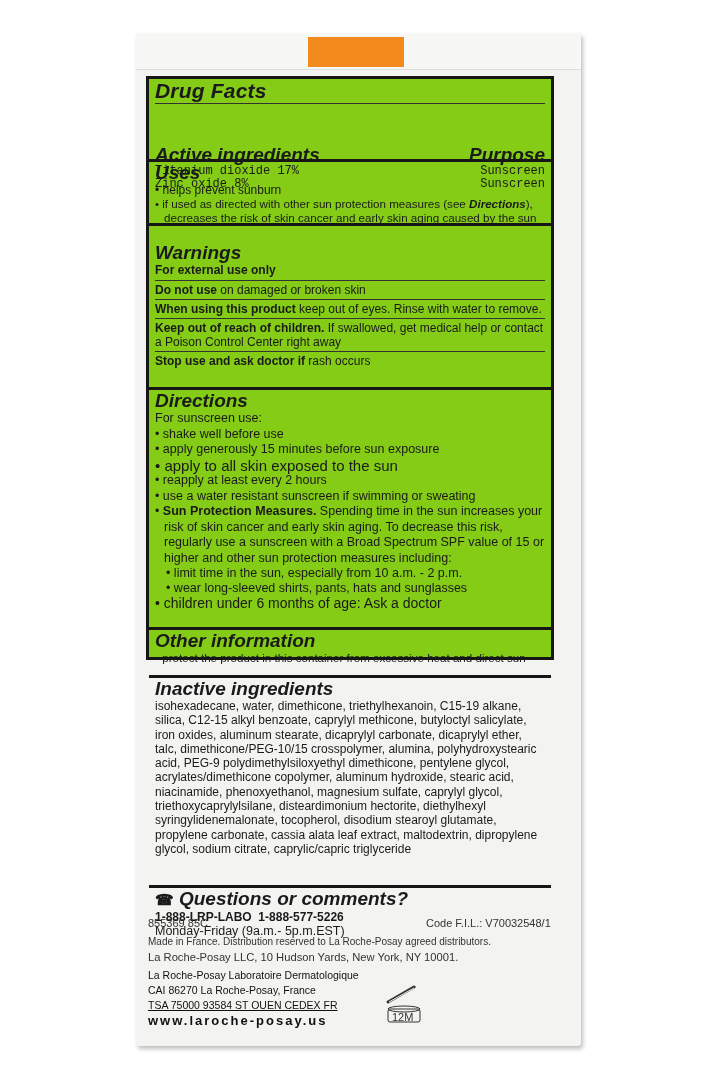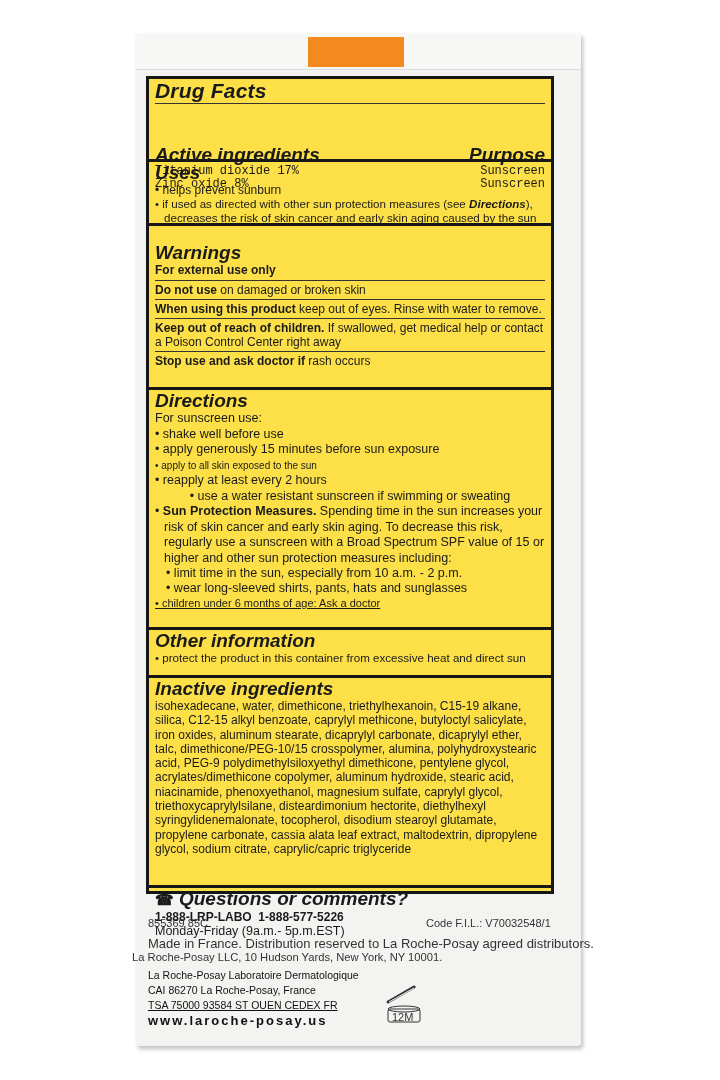--- a/index.html
+++ b/index.html
@@ -3,22 +3,22 @@
 <meta charset="utf-8">
 <style>
   html, body { margin:0; padding:0; }
   body { width:720px; height:1080px; background:#ffffff; position:relative; overflow:hidden;
          font-family:"Liberation Sans", sans-serif; color:#1a1a1a; }
   .box { position:absolute; left:136px; top:33px; width:445px; height:1013px; background:#f3f3f1;
          border-radius:3px; box-shadow: 2px 3px 4px rgba(0,0,0,0.25); }
   .flap { position:absolute; left:136px; top:33px; width:445px; height:36px; background:#f7f7f5;
           border-bottom:1px solid #ddd; }
   .orange { position:absolute; left:308px; top:37px; width:96px; height:30px; background:#f28a1e; }
-  .panel { position:absolute; left:146px; top:76px; width:408px; height:818px;
-           border:3px solid #161616; background:#fde047; box-sizing:border-box; }
+  .panel { position:absolute; left:146px; top:76px; width:408px; height:584px;
+           border:3px solid #161616; background:#84cc16; box-sizing:border-box; }
   .sec { border-bottom:3px solid #161616; padding:1px 6px 2px 6px; }
   .sec:last-child { border-bottom:none; }
   .h1 { font-weight:bold; font-style:italic; font-size:21px; line-height:22px; letter-spacing:0.2px; }
   .h2 { font-weight:bold; font-style:italic; font-size:19px; line-height:20px; }
   .hrule { border-top:1px solid #333; margin:1px 0 0 0; }
   .row { display:flex; justify-content:space-between; font-size:12px; line-height:13px; }
   .txt { font-size:12px; line-height:14px; transform-origin:left; }
   .cond { font-family:Liberation Mono, monospace; }
   .b { font-weight:bold; }
   .bi { font-weight:bold; font-style:italic; }
@@ -67,27 +67,27 @@
     <div class="warnline"><span class="b">When using this product</span><span> keep out of eyes. Rinse with water to remove.</span></div>
     <div class="warnline"><span class="b">Keep out of reach of children.</span><span> If swallowed, get medical help or contact a Poison Control Center right away</span></div>
     <div class="warnline"><span class="b">Stop use and ask doctor if</span><span> rash occurs</span></div>
   </div>
 
   <div class="sec" style="height:234px;">
     <div class="h2">Directions</div>
     <div class="txt" style="font-size:12.5px;line-height:15.5px;">For sunscreen use:</div>
     <div class="bul" style="font-size:12.5px;line-height:15.5px;">• <span>shake well before use</span></div>
     <div class="bul" style="font-size:12.5px;line-height:15.5px;">• <span>apply generously 15 minutes before sun exposure</span></div>
-    <div class="bul" style="font-size:10px;line-height:15.5px;">• <span>apply to all skin exposed to the sun</span></div>
+    <div class="bul" style="font-size:15px;line-height:15.5px;">• <span>apply to all skin exposed to the sun</span></div>
     <div class="bul" style="font-size:12.5px;line-height:15.5px;">• <span>reapply at least every 2 hours</span></div>
-    <div class="bul" style="font-size:12.5px;line-height:15.5px;text-align:center;">• <span>use a water resistant sunscreen if swimming or sweating</span></div>
+    <div class="bul" style="font-size:12.5px;line-height:15.5px;">• <span>use a water resistant sunscreen if swimming or sweating</span></div>
     <div class="bul" style="font-size:12.5px;line-height:15.5px;">• <span class="b">Sun Protection Measures.</span><span> Spending time in the sun increases your risk of skin cancer and early skin aging. To decrease this risk, regularly use a sunscreen with a Broad Spectrum SPF value of 15 or higher and other sun protection measures including:</span></div>
     <div class="sub">• <span>limit time in the sun, especially from 10 a.m. - 2 p.m.</span></div>
     <div class="sub">• <span>wear long-sleeved shirts, pants, hats and sunglasses</span></div>
-    <div class="bul" style="font-size:11px;line-height:15.5px;text-decoration:underline;">• <span>children under 6 months of age: Ask a doctor</span></div>
+    <div class="bul" style="font-size:14px;line-height:15.5px;">• <span>children under 6 months of age: Ask a doctor</span></div>
   </div>
 
   <div class="sec" style="height:42px;">
     <div class="h2">Other information</div>
     <div class="bul" style="font-size:11.6px;">• <span>protect the product in this container from excessive heat and direct sun</span></div>
   </div>
 
   <div class="sec" style="height:204px;">
     <div class="h2">Inactive ingredients</div>
     <div class="ingr">isohexadecane, water, dimethicone, triethylhexanoin, C15-19 alkane, silica, C12-15 alkyl benzoate, caprylyl methicone, butyloctyl salicylate, iron oxides, aluminum stearate, dicaprylyl carbonate, dicaprylyl ether, talc, dimethicone/PEG-10/15 crosspolymer, alumina, polyhydroxystearic acid, PEG-9 polydimethylsiloxyethyl dimethicone, pentylene glycol, acrylates/dimethicone copolymer, aluminum hydroxide, stearic acid, niacinamide, phenoxyethanol, magnesium sulfate, caprylyl glycol, triethoxycaprylylsilane, disteardimonium hectorite, diethylhexyl syringylidenemalonate, tocopherol, disodium stearoyl glutamate, propylene carbonate, cassia alata leaf extract, maltodextrin, dipropylene glycol, sodium citrate, caprylic/capric triglyceride</div>
@@ -95,22 +95,22 @@
 
   <div class="sec">
     <div class="h2"><span style="font-style:normal;font-size:15px;">☎</span> <span>Questions or comments?</span></div>
     <div class="phone"><span>1-888-LRP-LABO</span>&nbsp;&nbsp;<span>1-888-577-5226</span></div>
     <div class="txt" style="font-size:12.5px;">Monday-Friday (9a.m.- 5p.m.EST)</div>
   </div>
 </div>
 
 <div class="foot" style="left:148px;top:917px;">855369 85C</div>
 <div class="foot" style="left:426px;top:917px;">Code F.I.L.: V70032548/1</div>
-<div class="foot" style="left:148px;top:936px;font-size:13px;">Made in France. Distribution reserved to La Roche-Posay agreed distributors.</div>
-<div class="foot" style="left:132px;top:951px;font-size:11.2px;">La Roche-Posay LLC, 10 Hudson Yards, New York, NY 10001.</div>
+<div class="foot" style="left:148px;top:936px;font-size:10px;">Made in France. Distribution reserved to La Roche-Posay agreed distributors.</div>
+<div class="foot" style="left:148px;top:951px;font-size:11.2px;">La Roche-Posay LLC, 10 Hudson Yards, New York, NY 10001.</div>
 <div class="foot" style="left:148px;top:969px;font-size:10.5px;color:#111;">La Roche-Posay Laboratoire Dermatologique</div>
 <div class="foot" style="left:148px;top:984px;font-size:10.5px;color:#111;">CAI 86270 La Roche-Posay, France</div>
 <div class="foot" style="left:148px;top:999px;font-size:10.5px;color:#111;text-decoration:underline;">TSA 75000 93584 ST OUEN CEDEX FR</div>
 <div class="foot" style="left:148px;top:1013px;font-size:13px;color:#111;letter-spacing:2px;font-weight:bold;">www.laroche-posay.us</div>
 
 <div style="position:absolute;left:384px;top:984px;">
   <svg width="40" height="40" viewBox="0 0 40 40">
     <line x1="4" y1="18" x2="30" y2="3" stroke="#333" stroke-width="3" stroke-linecap="round"></line>
     <line x1="5" y1="18" x2="30" y2="4" stroke="#f3f3f1" stroke-width="1"></line>
     <ellipse cx="20" cy="25" rx="16" ry="3" fill="none" stroke="#333" stroke-width="1"></ellipse>

